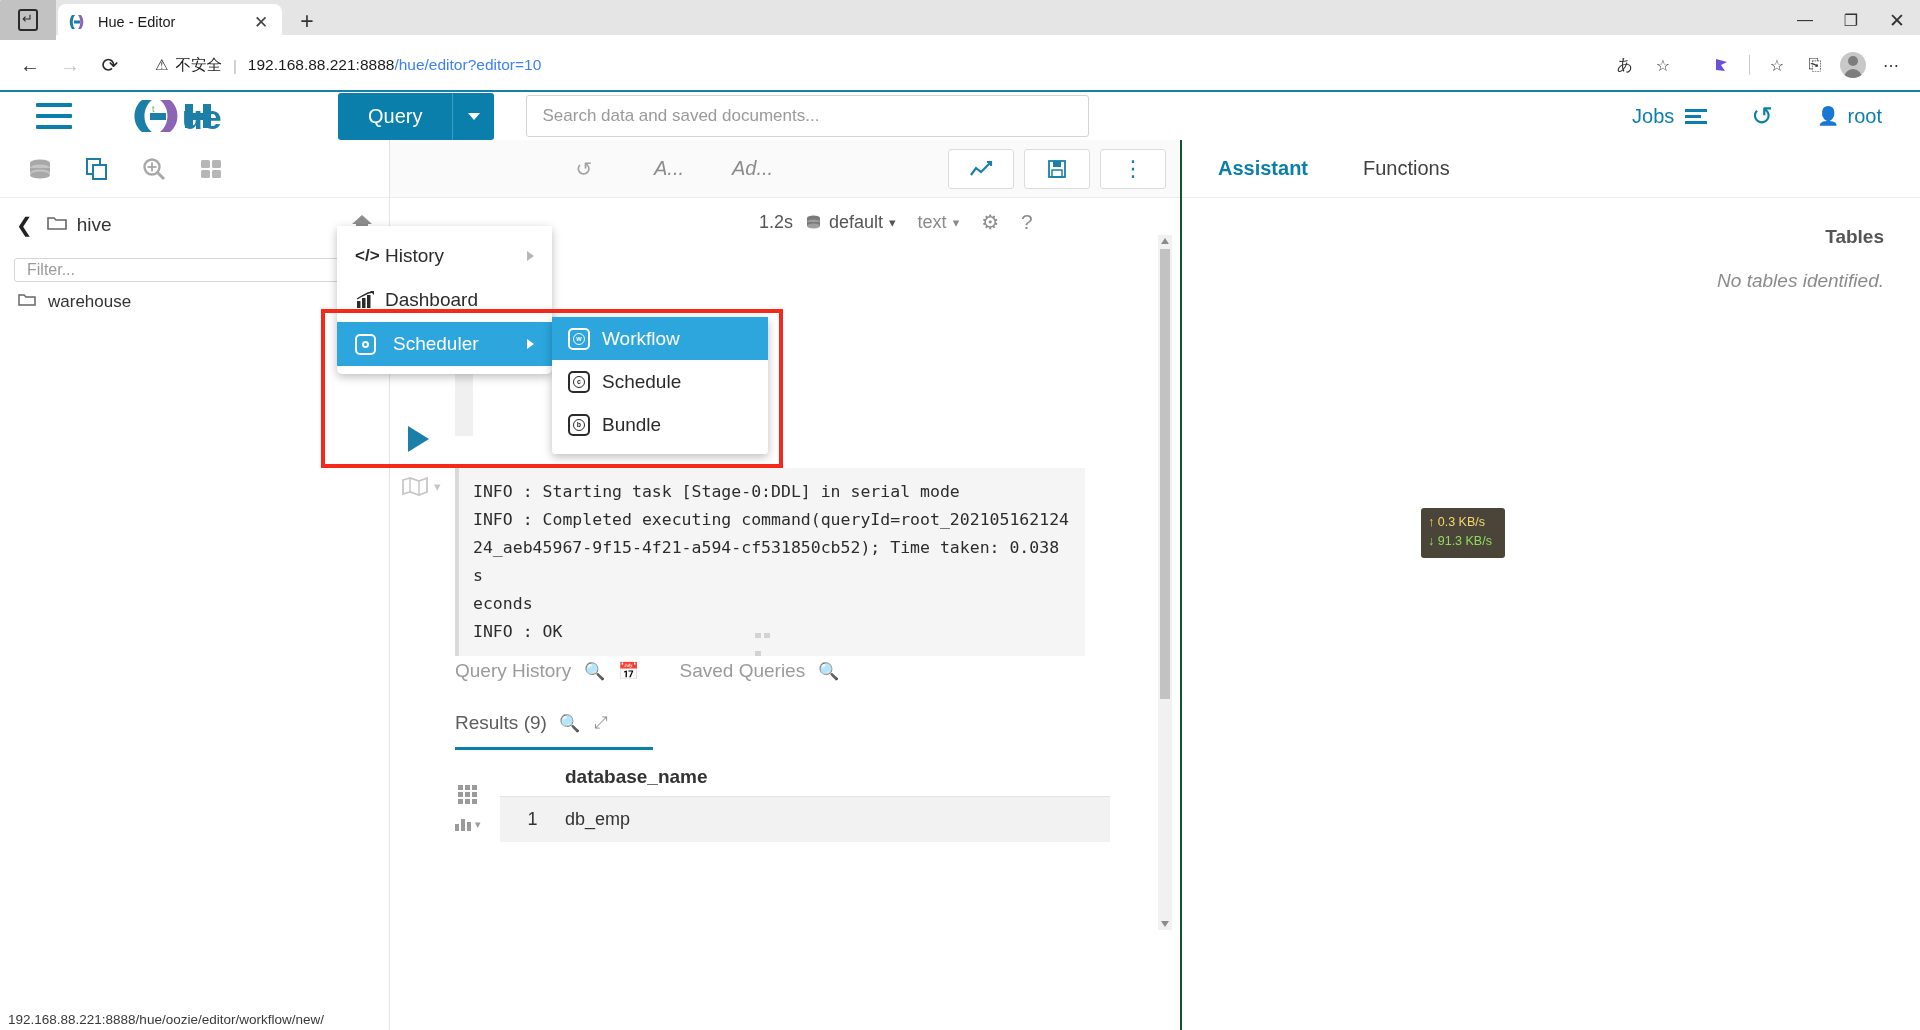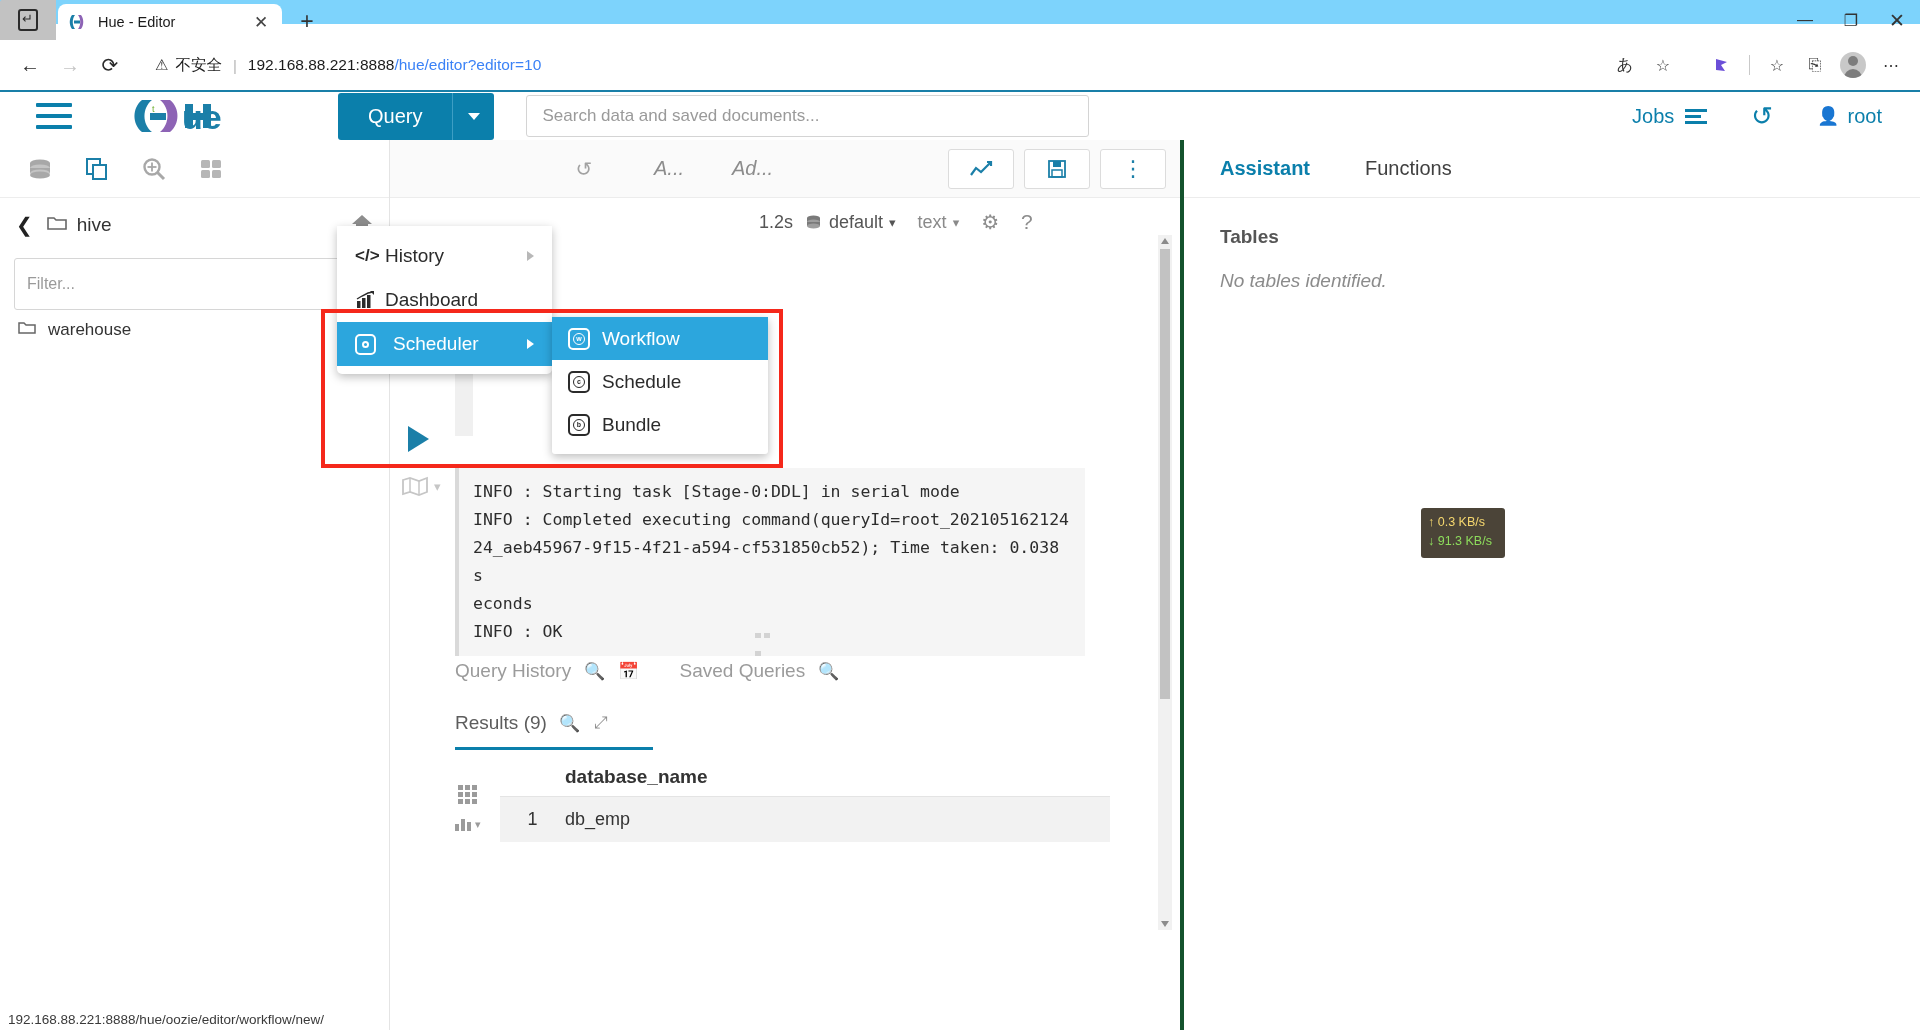--- a/index.html
+++ b/index.html
@@ -6,22 +6,22 @@
   html, body {
     width: 1920px; height: 1030px;
     font-family: "Liberation Sans", sans-serif;
     background: #ffffff;
     overflow: hidden;
   }
   #root { position: relative; width: 1920px; height: 1030px; }
 
   
   .browser-titlebar {
-    position: absolute; top: 0; left: 0; width: 1920px; height: 24px;
-    background: #7dd3fc;
+    position: absolute; top: 0; left: 0; width: 1920px; height: 35px;
+    background: #e5e5e5;
   }
   .tab-strip { position: absolute; top: 0; left: 0; height: 40px; display: flex; align-items: flex-end; }
   .sys-tab-btn {
     width: 56px; height: 40px; background: #c2c2c2;
     display: flex; align-items: center; justify-content: center;
     border-top-left-radius: 2px;
   }
   .sys-tab-glyph {
     width: 20px; height: 22px; border: 2px solid #2b2b2b; border-radius: 3px;
     position: relative;
@@ -126,21 +126,21 @@
   .left-icons { height: 58px; display: flex; align-items: center; padding-left: 20px;
     border-bottom: 1px solid #ededed; gap: 17px; }
   .li-icon { width: 40px; height: 38px; display: flex; align-items: center; justify-content: center;
     color: #a8a8a8; }
   .li-icon.active { color: #1b7fa8; }
   .breadcrumb-row { height: 54px; display: flex; align-items: center; padding: 0 16px;
     font-size: 19px; color: #333; }
   .bc-back { font-size: 20px; color: #222; margin-right: 14px; }
   .bc-folder { margin-right: 10px; color: #555; }
   .home-icon { margin-left: auto; color: #8d8d8d; font-size: 20px; }
-  .filter-input { margin: 6px 14px 0 14px; height: 52px; border: 1px solid #d6d6d6;
+  .filter-input { margin: 6px 14px 0 14px; height: 24px; border: 1px solid #d6d6d6;
     border-radius: 3px; display: flex; align-items: center; padding: 0 12px;
     font-size: 16px; color: #9a9a9a; }
   .tree-row { display: flex; align-items: center; padding: 10px 18px; font-size: 17px; color: #333; }
   .tree-row .fi { margin-right: 12px; color: #666; }
 
   
   .editor-area { position: absolute; top: 50px; left: 390px; width: 790px; height: 890px;
     background: #fff; }
   .editor-toolbar { height: 58px; background: #fafafa; border-bottom: 1px solid #ececec;
     display: flex; align-items: center; padding: 0 14px; }
@@ -206,21 +206,21 @@
   .center-scroll .thumb { position: absolute; left: 2px; top: 14px; width: 10px; height: 450px;
     background: #c2c2c2; }
   .center-scroll .up, .center-scroll .down { position: absolute; left: 3px; width: 0; height: 0; }
   .center-scroll .up { top: 3px; border-left: 4px solid transparent; border-right: 4px solid transparent;
     border-bottom: 6px solid #8c8c8c; }
   .center-scroll .down { bottom: 3px; border-left: 4px solid transparent; border-right: 4px solid transparent;
     border-top: 6px solid #8c8c8c; }
 
   
   .right-panel { position: absolute; top: 50px; left: 1180px; width: 740px; height: 890px;
-    background: #fff; border-left: 4px solid #14532d; }
+    background: #fff; border-left: 2px solid #14532d; text-align: right; }
   .rp-tabs { height: 58px; display: flex; align-items: center; padding-left: 36px;
     border-bottom: 1px solid #ececec; gap: 55px; font-size: 20px; }
   .rp-tab.active { color: #0b7fab; font-weight: bold; }
   .rp-tab { color: #404040; }
   .rp-section { padding: 28px 36px 0 36px; }
   .rp-title { font-size: 19px; color: #555; font-weight: bold; }
   .rp-empty { font-size: 19px; color: #8b8b8b; font-style: italic; margin-top: 22px; }
 
   .net-badge { position: absolute; left: 1421px; top: 418px; width: 84px; height: 50px;
     background: #4b4438; border-radius: 3px; padding: 5px 7px;

